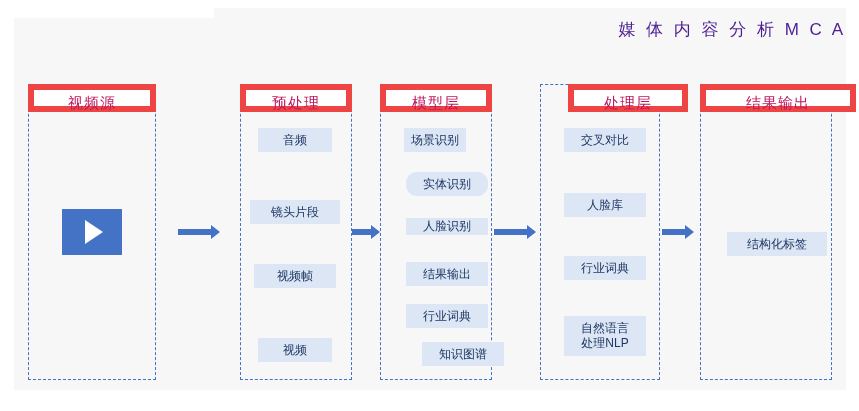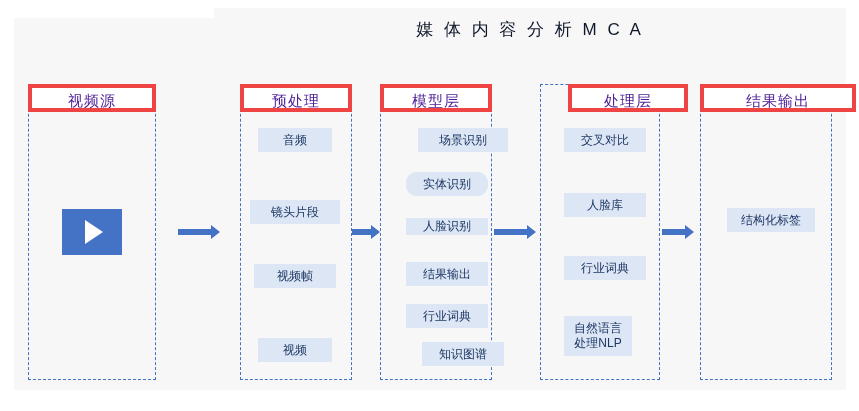--- a/index.html
+++ b/index.html
@@ -39,42 +39,42 @@
     top: 8px;
     width: 632px;
     height: 382px;
   }
 
   .title {
     position: absolute;
     left: 214px;
     top: 18px;
     width: 632px;
-    text-align: center;
+    text-align: right;
     font-size: 17px;
-    color: #0f172a;
+    color: #4c1d95;
     letter-spacing: 3px;
     font-family: "Liberation Sans", sans-serif;
   }
 
   
   .column {
     position: absolute;
     border: 1px dashed #4472c4;
     background: transparent;
     box-sizing: border-box;
   }
 
   
   .col-header {
     position: absolute;
     box-sizing: border-box;
-    border: 4px solid #ef4444;
+    border: 6px solid #ef4444;
     background: #ffffff;
-    color: #4c1d95;
+    color: #be185d;
     font-size: 15px;
     text-align: center;
     line-height: 26px;
     height: 28px;
     letter-spacing: 1px;
   }
 
   
   .chip {
     position: absolute;
@@ -155,42 +155,42 @@
   <div class="chip" style="left:254px; top:264px; width:82px; height:24px;">视频帧</div>
   <div class="chip" style="left:258px; top:338px; width:74px; height:24px;">视频</div>
 
   <div class="arrow" style="left:352px; top:228px; width:28px;">
     <div class="shaft"></div>
     <div class="head"></div>
   </div>
 
   <div class="column" style="left:380px; top:84px; width:112px; height:296px;"></div>
   <div class="col-header" style="left:380px; top:84px; width:112px;">模型层</div>
-  <div class="chip" style="left:418px; top:128px; width:90px; height:24px;">场景识别</div>
+  <div class="chip" style="left:404px; top:128px; width:62px; height:24px;">场景识别</div>
   <div class="chip" style="left:406px; top:172px; width:82px; height:24px;border-radius:11px;">实体识别</div>
   <div class="chip" style="left:406px; top:218px; width:82px; height:17px;">人脸识别</div>
   <div class="chip" style="left:406px; top:262px; width:82px; height:24px;">结果输出</div>
   <div class="chip" style="left:406px; top:304px; width:82px; height:24px;">行业词典</div>
   <div class="chip" style="left:406px; top:342px; width:82px; height:24px;margin-left:16px;">知识图谱</div>
 
   <div class="arrow" style="left:494px; top:228px; width:42px;">
     <div class="shaft"></div>
     <div class="head"></div>
   </div>
 
   <div class="column" style="left:540px; top:84px; width:120px; height:296px;"></div>
   <div class="col-header" style="left:568px; top:84px; width:120px;">处理层</div>
   <div class="chip" style="left:564px; top:128px; width:82px; height:24px;">交叉对比</div>
   <div class="chip" style="left:564px; top:193px; width:82px; height:24px;">人脸库</div>
   <div class="chip" style="left:564px; top:256px; width:82px; height:24px;">行业词典</div>
-  <div class="chip" style="left:564px; top:316px; width:68px; height:40px; white-space:pre-line;">自然语言
+  <div class="chip" style="left:564px; top:316px; width:82px; height:40px; white-space:pre-line;">自然语言
 处理NLP</div>
 
   <div class="arrow" style="left:662px; top:228px; width:32px;">
     <div class="shaft"></div>
     <div class="head"></div>
   </div>
 
   <div class="column" style="left:700px; top:84px; width:132px; height:296px;"></div>
   <div class="col-header" style="left:700px; top:84px; width:156px;">结果输出</div>
-  <div class="chip" style="left:727px; top:208px; width:88px; height:24px;">结构化标签</div>
+  <div class="chip" style="left:727px; top:232px; width:100px; height:24px;">结构化标签</div>
 
 </div>
 
 </body></html>

